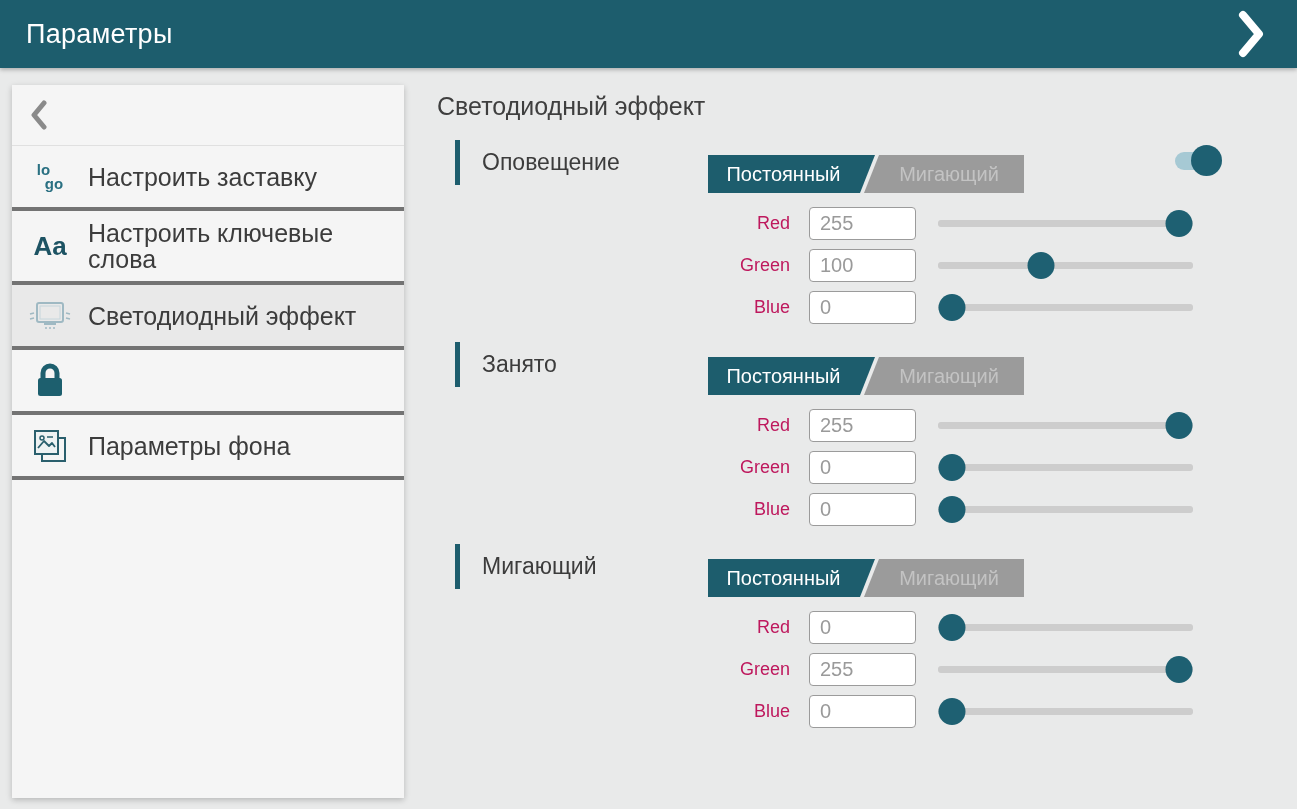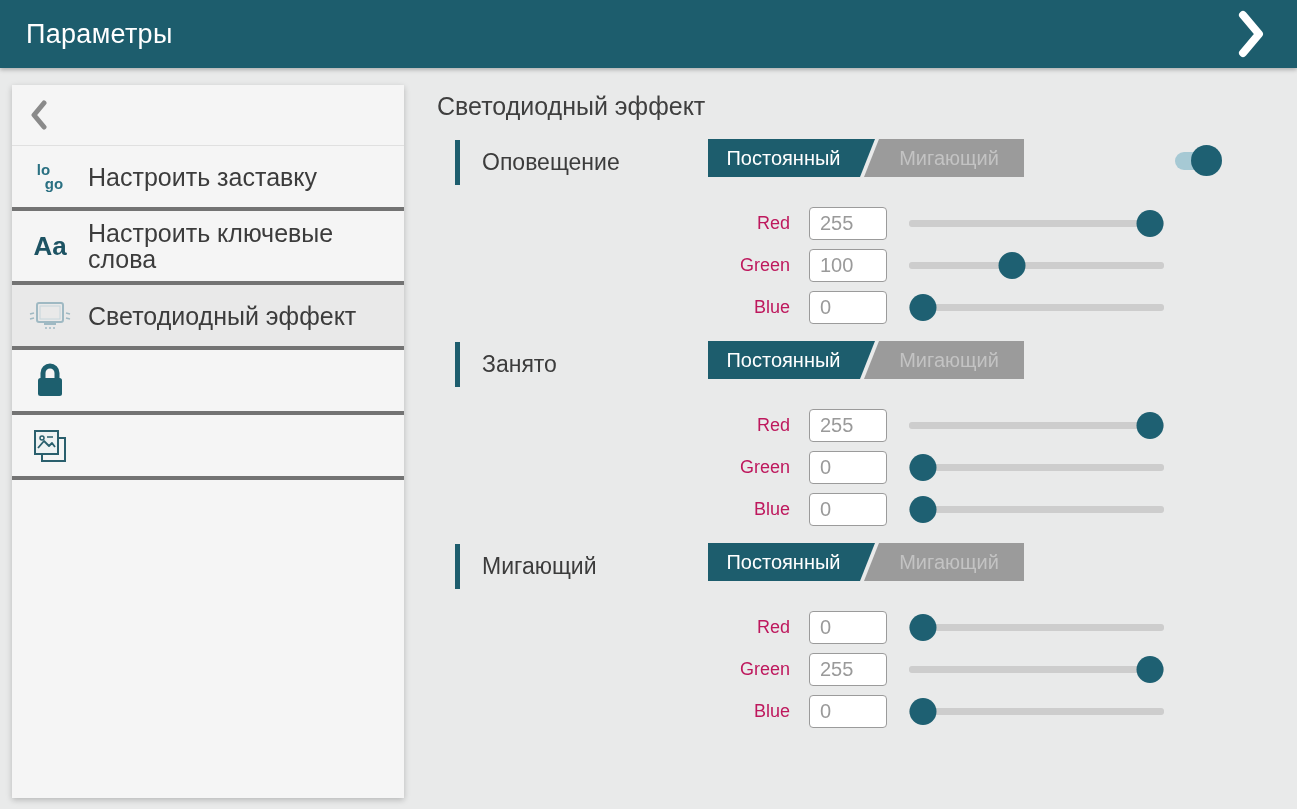--- a/index.html
+++ b/index.html
@@ -32,33 +32,33 @@
   .logo-icon .l2{padding-left:8px; display:block;}
   .aa-icon{color:#1d5363; font-size:26px; font-weight:bold;}
 
   
   .main{position:absolute; left:437px; top:92px; right:0;}
   .main-title{font-size:25px; color:#3f3f3f; font-weight:normal; margin-bottom:18px;}
   .section{margin-bottom:17px;}
   .sec-header{position:relative; height:46px; display:flex; align-items:center; margin-bottom:21px;gap:9px;}
   .accent-bar{width:5px; height:45px; background:var(--accent); margin-left:18px; margin-right:13px;}
   .sec-name{font-size:23px; color:var(--text_dark);}
-  .segmented{position:absolute; left:271px; top:0; display:flex; cursor:pointer;}
+  .segmented{position:absolute; left:271px; top:16px; display:flex; cursor:pointer;}
   .seg{height:38px; display:flex; align-items:center; justify-content:center; font-size:20px;}
   .seg-on{width:167px; background:var(--accent); color:#fff; padding-right:16px;
           clip-path:polygon(0 0,100% 0,calc(100% - 15px) 100%,0 100%);}
   .seg-off{width:164px; margin-left:-15px; background:var(--segment_off_bg); color:var(--segment_off_text);
            padding-left:14px; clip-path:polygon(19px 0,100% 0,100% 100%,4px 100%);}
   .toggle{position:absolute; left:738px; top:6px; width:50px; height:32px; cursor:pointer;}
   .toggle .track{position:absolute; left:0; top:7px; width:41px; height:18px; border-radius:9px; background:var(--toggle_track);}
   .toggle .knob{position:absolute; left:16px; top:0; width:31px; height:31px; border-radius:50%; background:var(--toggle_knob);}
 
   .rgb-row{display:flex; align-items:center; height:34px; margin-bottom:8px;}
   .rgb-label{width:353px; text-align:right; font-size:18px; color:#be185d;}
-  .rgb-input{margin-left:19px; width:78px; height:33px; border:1px solid #9b9b9b; border-radius:4px;
+  .rgb-input{margin-left:19px; width:107px; height:33px; border:1px solid #9b9b9b; border-radius:4px;
              background:#fff; font-family:"Liberation Sans",sans-serif; font-size:20px; color:var(--input_text); padding:0 10px;}
   .slider{position:relative; margin-left:22px; width:255px; height:34px; cursor:pointer;}
   .slider .track{position:absolute; left:0; right:0; top:14px; height:7px; border-radius:3px; background:var(--slider_track);}
   .slider .rail{position:absolute; left:14px; right:14px; top:0; height:100%;}
   .slider .thumb{position:absolute; top:4px; width:27px; height:27px; border-radius:50%; background:var(--slider_thumb);
                  transform:translateX(-50%);}
 </style>
 </head>
 <body>
 
@@ -124,20 +124,21 @@
     <div class="side-item">
       <span class="side-icon">
         <svg width="36" height="36" viewBox="0 0 36 36">
           <rect x="10" y="10" width="23" height="23" fill="#f5f5f5" stroke="#2a5f6d" stroke-width="2"></rect>
           <rect x="3" y="3" width="23" height="23" fill="#eef2f3" stroke="#2a5f6d" stroke-width="2"></rect>
           <circle cx="10" cy="10" r="2" fill="none" stroke="#2a5f6d" stroke-width="1.5"></circle>
           <polyline points="6,20 12,13 17,18 20,15 23,19" fill="none" stroke="#2a5f6d" stroke-width="1.8" stroke-linejoin="round"></polyline>
           <line x1="15" y1="9" x2="21" y2="9" stroke="#2a5f6d" stroke-width="1.5"></line>
         </svg>
       </span>
+      <span class="side-label">Параметры фона</span>
     </div>
   </div>
 
   <div class="main">
     <h1 class="main-title">Светодиодный эффект</h1>
 
     <div class="section">
       <div class="sec-header">
         <div class="accent-bar"></div>
         <span class="sec-name">Оповещение</span>

